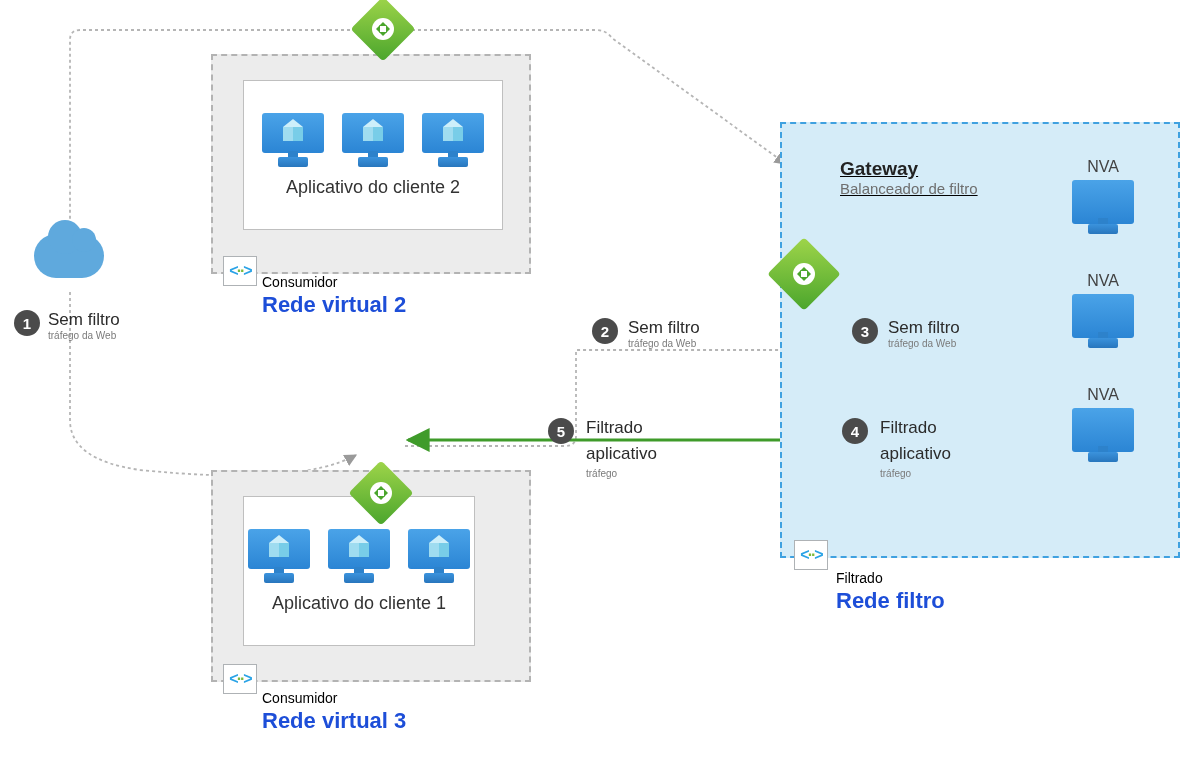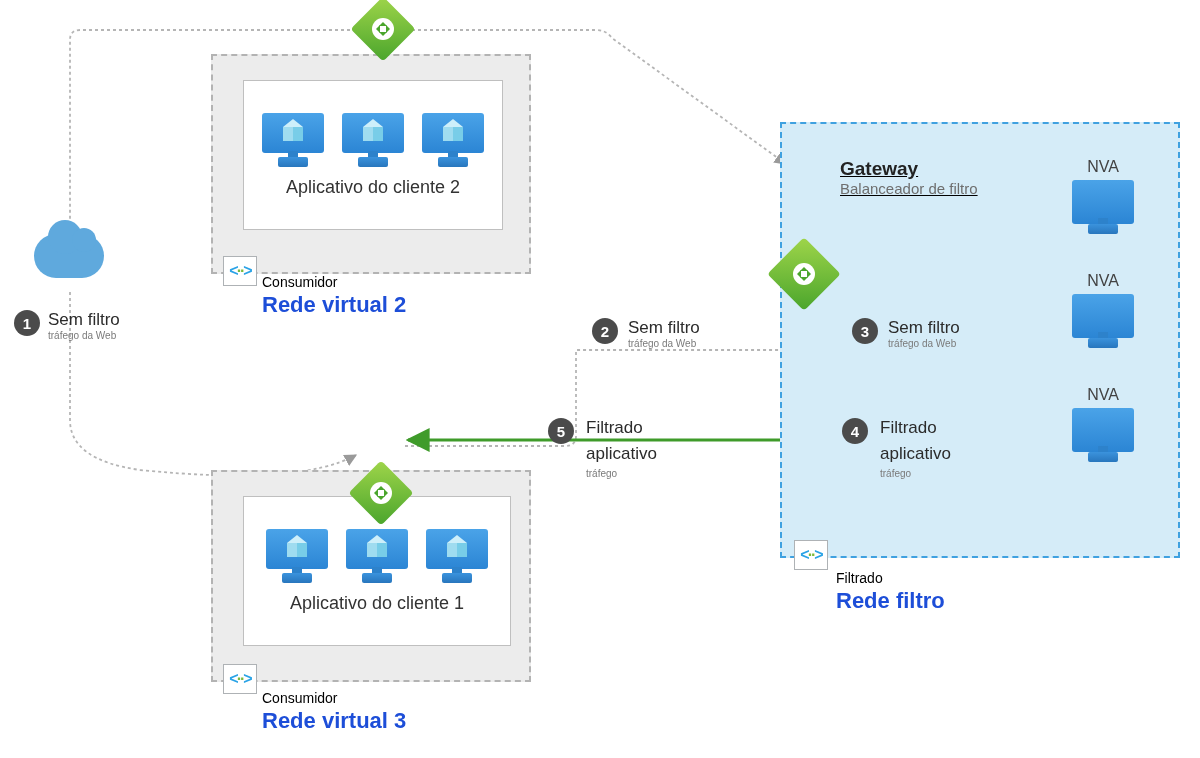--- a/index.html
+++ b/index.html
@@ -248,21 +248,21 @@
       <div class="arrows">
         <span class="u"></span>
         <span class="d"></span>
         <span class="l"></span>
         <span class="r"></span>
       </div>
     </div>
 </div>
 
 <div class="abs vnet-box" style="left:211px; top:470px; width:320px; height:212px;">
-  <div class="inner-box abs" style="left:30px; top:24px; width:268px; height:150px;">
+  <div class="inner-box abs" style="left:30px; top:24px; width:232px; height:150px;">
     <div class="monitors-row">
       <div class="monitor">
           <div class="screen">
             <div class="cube">
               <div class="top"></div>
             </div>
           </div>
           <div class="neck"></div>
           <div class="stand"></div>
         </div>

